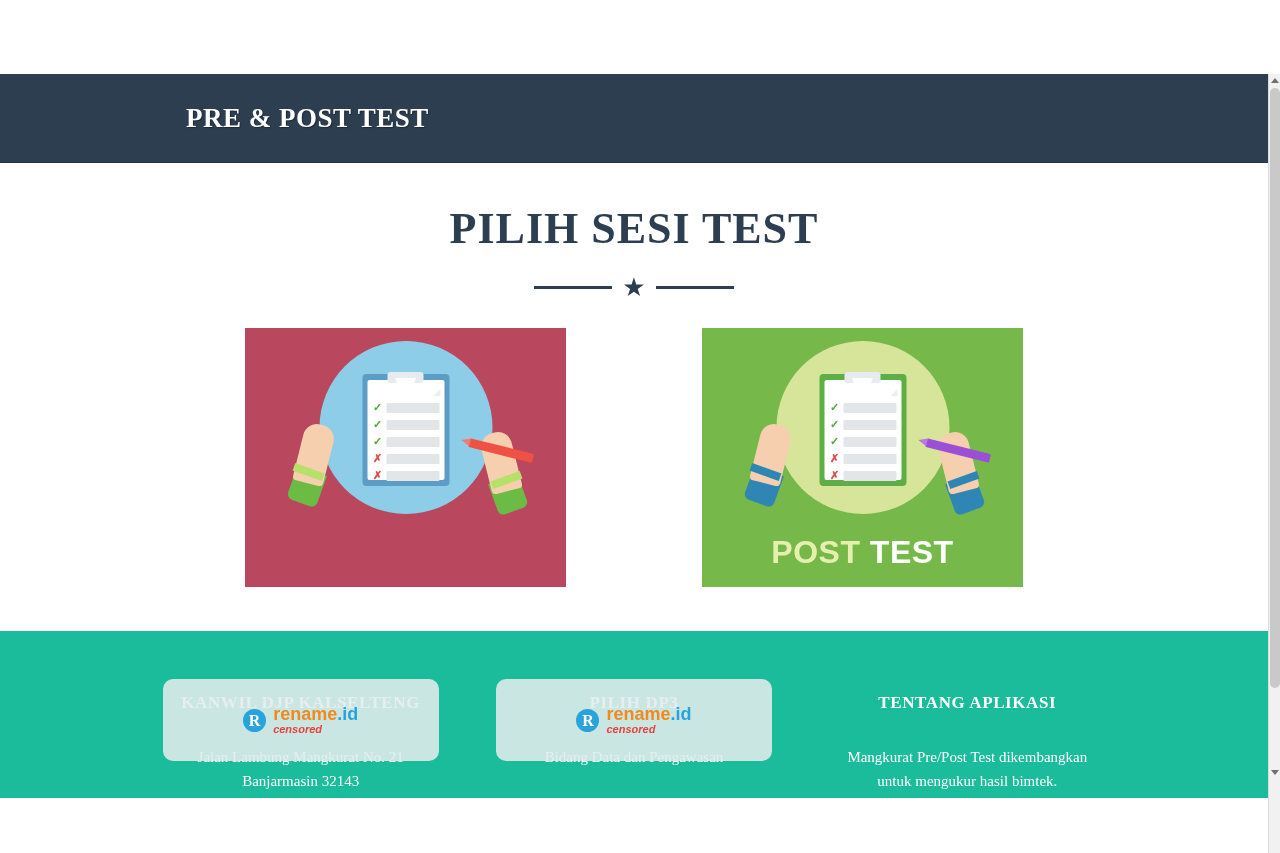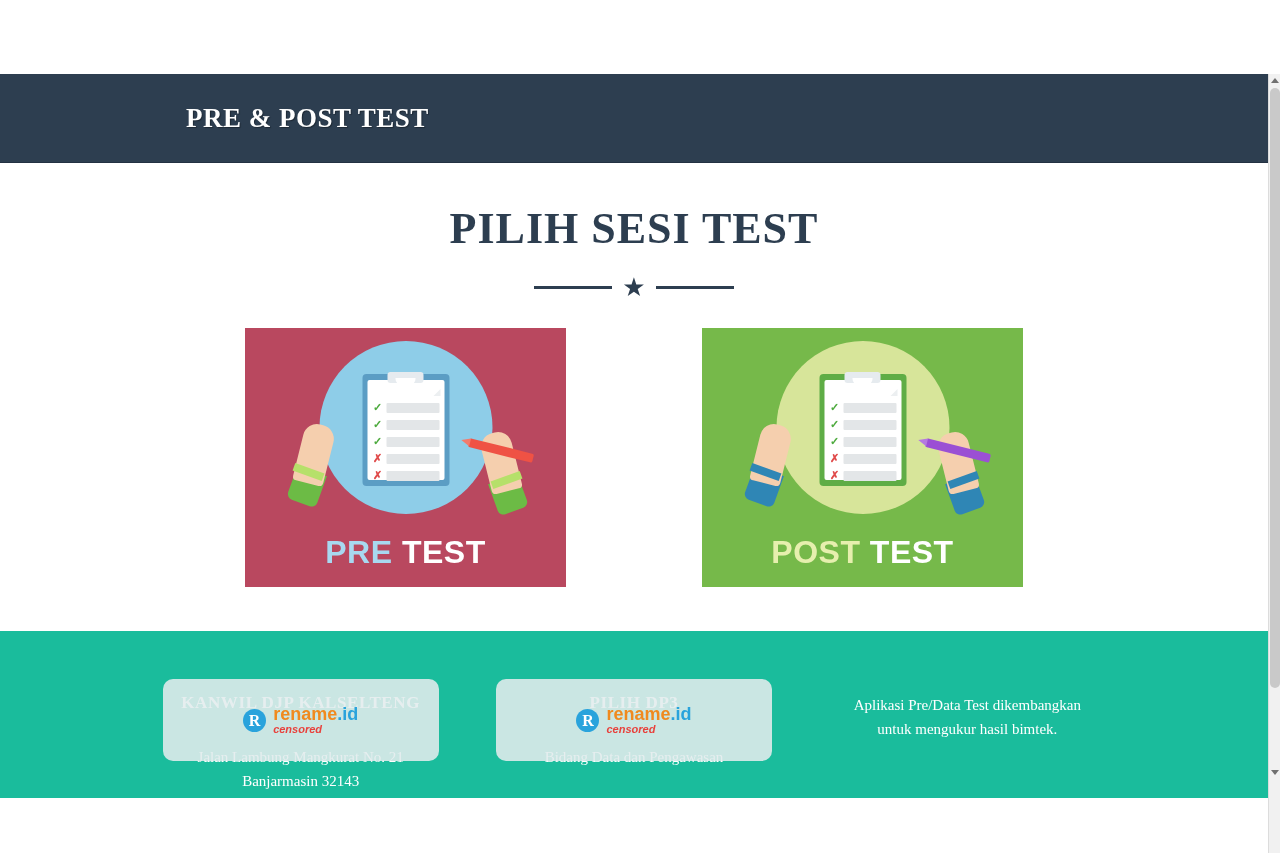--- a/index.html
+++ b/index.html
@@ -445,24 +445,20 @@
                   <span class="clip-mark no">✗</span>
                   <span class="clip-bar"></span>
                 </span>
               </span>
             </span>
             <span class="clip-top"></span>
           </span>
 
           <span class="pencil"></span>
 
-          <span class="card-label">
-            <span class="part1">PRE</span>
-            <span class="part2">TEST</span>
-          </span>
         </a>
 
         <a class="card post" href="#">
           <span class="card-circle"></span>
 
           <span class="sleeve left"></span>
           <span class="sleeve right"></span>
           <span class="hand left"></span>
           <span class="hand right"></span>
           <span class="cuff left"></span>
@@ -534,21 +530,22 @@
               <span class="censor-mark">R</span>
               <span class="censor-words">
                 <span class="censor-name"><span>rename</span><span class="tld">.id</span></span>
                 <span class="censor-sub" style="display:block;">censored</span>
               </span>
             </div>
           </div>
         </div>
 
         <div class="footer-col">
-          <div class="footer-text">Aplikasi Pre/Data Test dikembangkan</div>
+          <div class="footer-title">TENTANG APLIKASI</div>
+          <div class="footer-text">Mangkurat Pre/Post Test dikembangkan</div>
           <div class="footer-text">untuk mengukur hasil bimtek.</div>
         </div>
 
       </div>
     </div>
 
   </div>
 
   <div class="vscrollbar">
     <div class="vscroll-arrow up">

